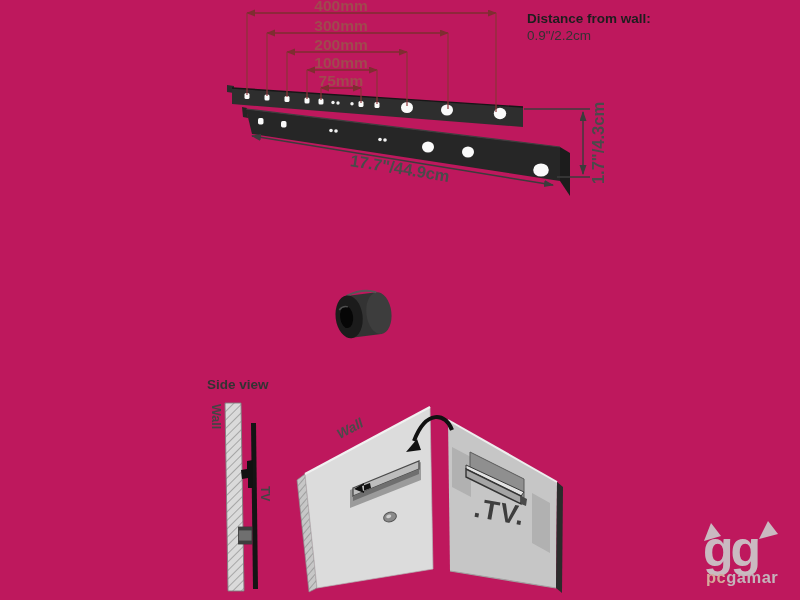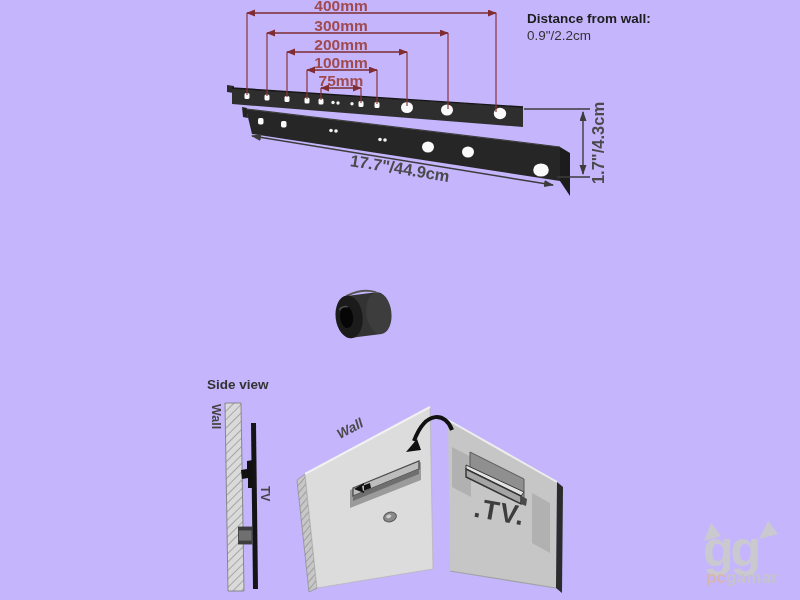--- a/index.html
+++ b/index.html
@@ -1,16 +1,16 @@
 <!DOCTYPE html>
 <html><head>
 <meta charset="utf-8">
 <style>
   html,body{margin:0;padding:0;background:#fff;}
-  .stage{position:relative;width:800px;height:600px;background:#c4b5fd;overflow:hidden;
+  .stage{position:relative;width:800px;height:600px;background:#be185d;overflow:hidden;
          font-family:"Liberation Sans",sans-serif;text-align:right;}
   svg text{font-family:"Liberation Sans",sans-serif;}
   .rt{font-size:15.5px;font-weight:600;fill:#a04a4e;text-anchor:middle;}
   .rl{stroke:#7f2d31;stroke-width:1.5;fill:none;}
   .rx{stroke:#8a3438;stroke-width:1.2;fill:none;}
   .dl{stroke:#3c3c3c;stroke-width:1.4;fill:none;}
   .dimtxt{font-size:16.5px;font-weight:700;fill:#4a4a4a;text-anchor:middle;}
   .holeS{fill:#fafafa;}
   .holeT{fill:#f2f2f2;}
 </style>

